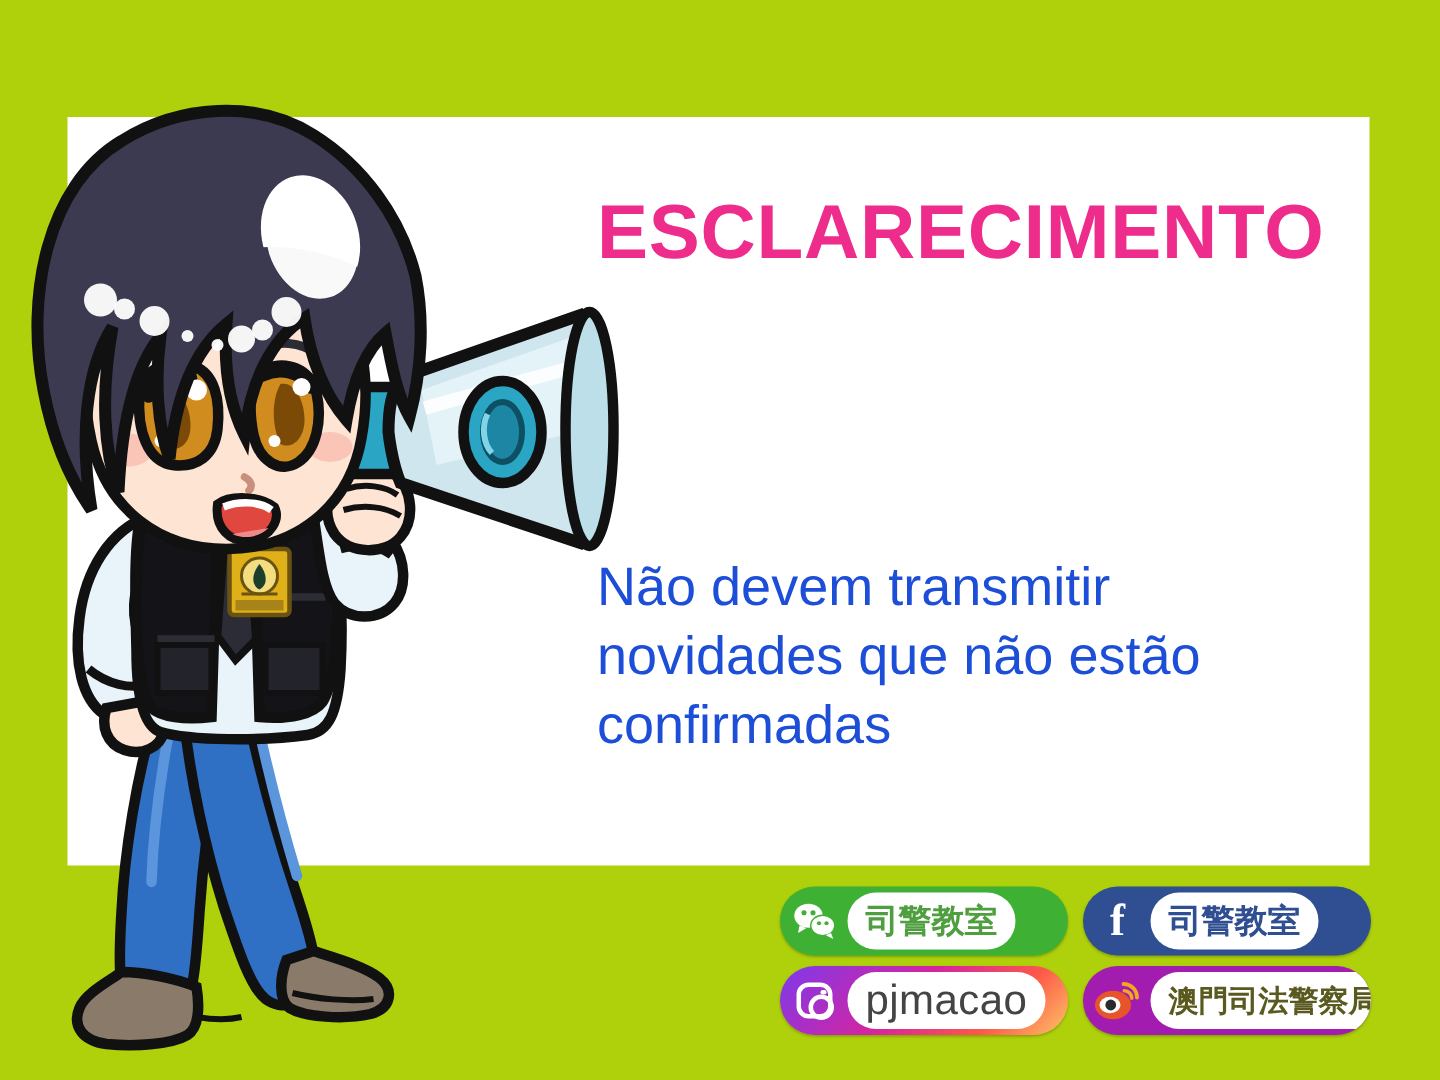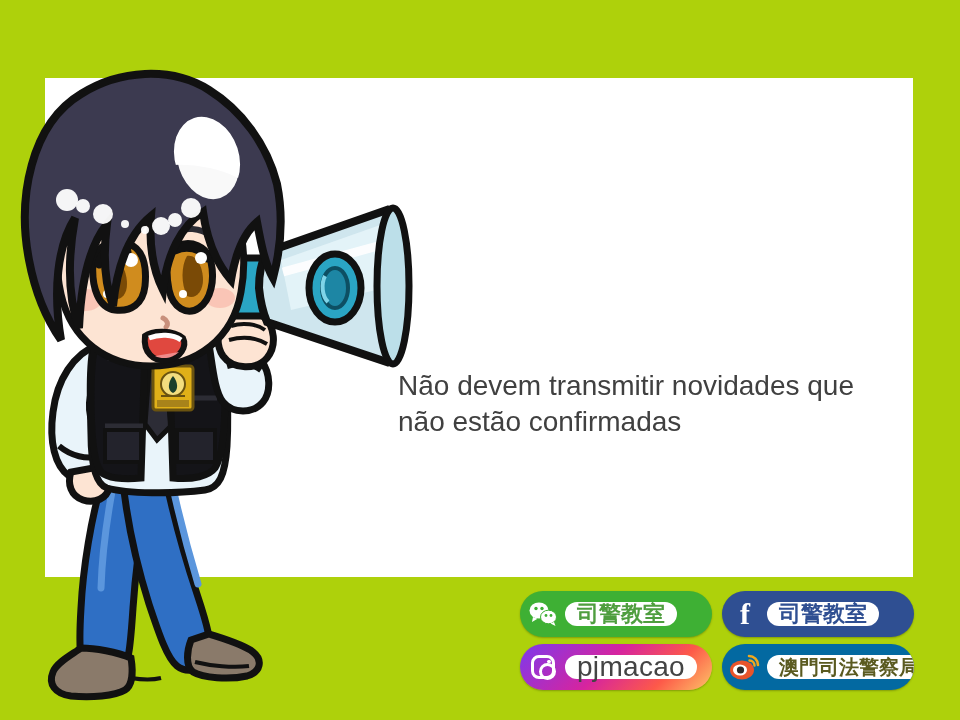--- a/index.html
+++ b/index.html
@@ -27,22 +27,22 @@
     font-size:51px; font-weight:bold;
     letter-spacing:0.5px;
     color:#ee2c8b;
     line-height:1.05;
     white-space:nowrap;
   }
   
   .bodycopy {
     position:absolute; left:398px; top:368px;
     width:490px;
-    font-size:28px; font-weight:400;
-    color:#404040;
+    font-size:36px; font-weight:400;
+    color:#1d4ed8;
     line-height:1.28;
   }
   
   .badges {
     position:absolute; left:520px; top:591px;
     width:400px;
   }
   .badge-row { display:flex; gap:10px; margin-bottom:7px; }
   .badge {
     display:flex; align-items:center;
@@ -50,33 +50,33 @@
     padding:0 4px 0 4px;
     box-shadow:0 1px 2px rgba(0,0,0,.25);
     overflow:hidden;
   }
   .badge .ic {
     width:38px; height:38px; flex:0 0 38px;
     display:flex; align-items:center; justify-content:center;
     border-radius:50%;
   }
   .badge .lbl {
-    background:#fff; height:24px; border-radius:19px;
+    background:#fff; height:38px; border-radius:19px;
     display:flex; align-items:center; justify-content:center;
     padding:0 12px; margin-left:3px;
     font-size:21px; font-weight:bold; white-space:nowrap;
   }
   
   .b-wechat  { background:#3eb034; width:192px; }
   .b-wechat  .lbl { color:#4f9e3f; font-size:22px; }
   .b-fb      { background:#2f4f92; width:192px; }
   .b-fb      .lbl { color:#2f4f92; font-size:22px; }
   .b-ig      { background:linear-gradient(135deg,#7c3aed 0%,#d6249f 45%,#fd5949 75%,#fdc468 100%); width:192px; }
   .b-ig      .lbl { color:#444; font-size:28px; font-weight:normal; letter-spacing:.3px; }
-  .b-weibo   { background:#0369a1; width:192px; }
+  .b-weibo   { background:#a21caf; width:192px; }
   .b-weibo   .lbl { color:#5a5a20; font-size:20px; }
 
   
   .fbF { color:#fff; font-size:30px; font-weight:bold; font-family:"Liberation Serif",serif; line-height:1; }
   .igFrame {
     width:24px; height:24px; border:3px solid #fff; border-radius:8px;
     position:relative;
   }
   .igFrame:after {
     content:""; position:absolute; left:4.5px; top:4.5px;
@@ -255,20 +255,21 @@
       <circle cx="180" cy="172" r="7" fill="#ffffff" opacity=".95"></circle>
       <circle cx="166" cy="178" r="9" fill="#ffffff" opacity=".95"></circle>
       <circle cx="150" cy="182" r="4" fill="#ffffff" opacity=".95"></circle>
       <circle cx="130" cy="176" r="4" fill="#ffffff" opacity=".95"></circle>
       <circle cx="108" cy="166" r="10" fill="#ffffff" opacity=".95"></circle>
       <circle cx="88" cy="158" r="7" fill="#ffffff" opacity=".95"></circle>
       <circle cx="72" cy="152" r="11" fill="#ffffff" opacity=".95"></circle>
     </g>
   </svg>
 
+  <div class="headline">ESCLARECIMENTO</div>
 
   <div class="bodycopy">Não devem transmitir novidades que não estão confirmadas</div>
 
   <div class="badges">
 
     <div class="badge-row">
 
       <div class="badge b-wechat">
         <span class="ic">
           <svg width="30" height="26" viewBox="0 0 30 26" xmlns="http://www.w3.org/2000/svg">

